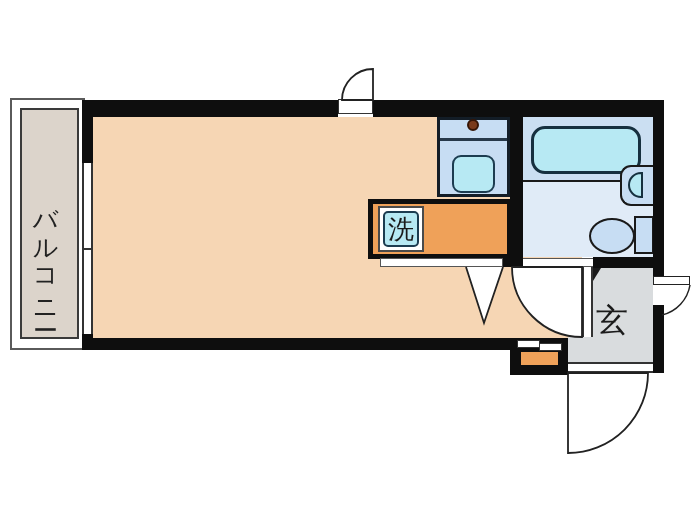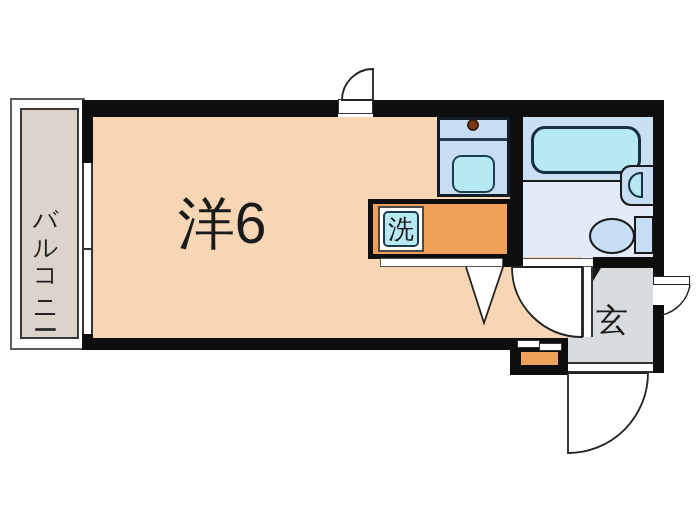--- a/index.html
+++ b/index.html
@@ -16,21 +16,20 @@
 </head>
 <body>
 
 <div class="canvas">
 
   <div class="abs" style="left:10px;top:98px;width:75px;height:252px;border:2px solid #5a5a5a;background:#ffffff;"></div>
   <div class="abs" style="left:20px;top:108px;width:59px;height:231px;border:2px solid #3a3a3a;background:#dcd4cb;"></div>
   <div class="abs label ztext" style="left:33px;top:160px;width:30px;height:190px;writing-mode:vertical-rl;font-size:25px;letter-spacing:3px;color:#222;">バルコニー</div>
 
   <div class="abs" style="left:93px;top:117px;width:489px;height:221px;background:#f6d6b4;"></div>
-  <div class="abs label ztext" style="left:142px;top:192px;width:160px;height:62px;line-height:62px;font-size:57px;font-weight:500;">洋6</div>
 
   <div class="abs" style="left:437px;top:117px;width:73px;height:80px;background:#c7ddf3;border:3px solid #131d27;"></div>
   <div class="abs" style="left:440px;top:138px;width:67px;height:3px;background:#27394a;"></div>
   <div class="abs" style="left:467px;top:119px;width:12px;height:12px;border-radius:50%;background:#7a3a1a;border:2px solid #351505;"></div>
   <div class="abs" style="left:452px;top:155px;width:43px;height:38px;border-radius:9px;background:#b7e9f3;border:2px solid #1c3c50;"></div>
 
   <div class="abs" style="left:368px;top:199px;width:144px;height:60px;background:#0e0e0e;"></div>
   <div class="abs" style="left:373px;top:204px;width:134px;height:50px;background:#efa159;"></div>
   <div class="abs" style="left:378px;top:206px;width:46px;height:46px;background:#ffffff;border:2px solid #4a4a4a;"></div>
   <div class="abs" style="left:383px;top:211px;width:36px;height:36px;border-radius:5px;background:#b7e9f3;border:2px solid #1c3c50;"></div>

